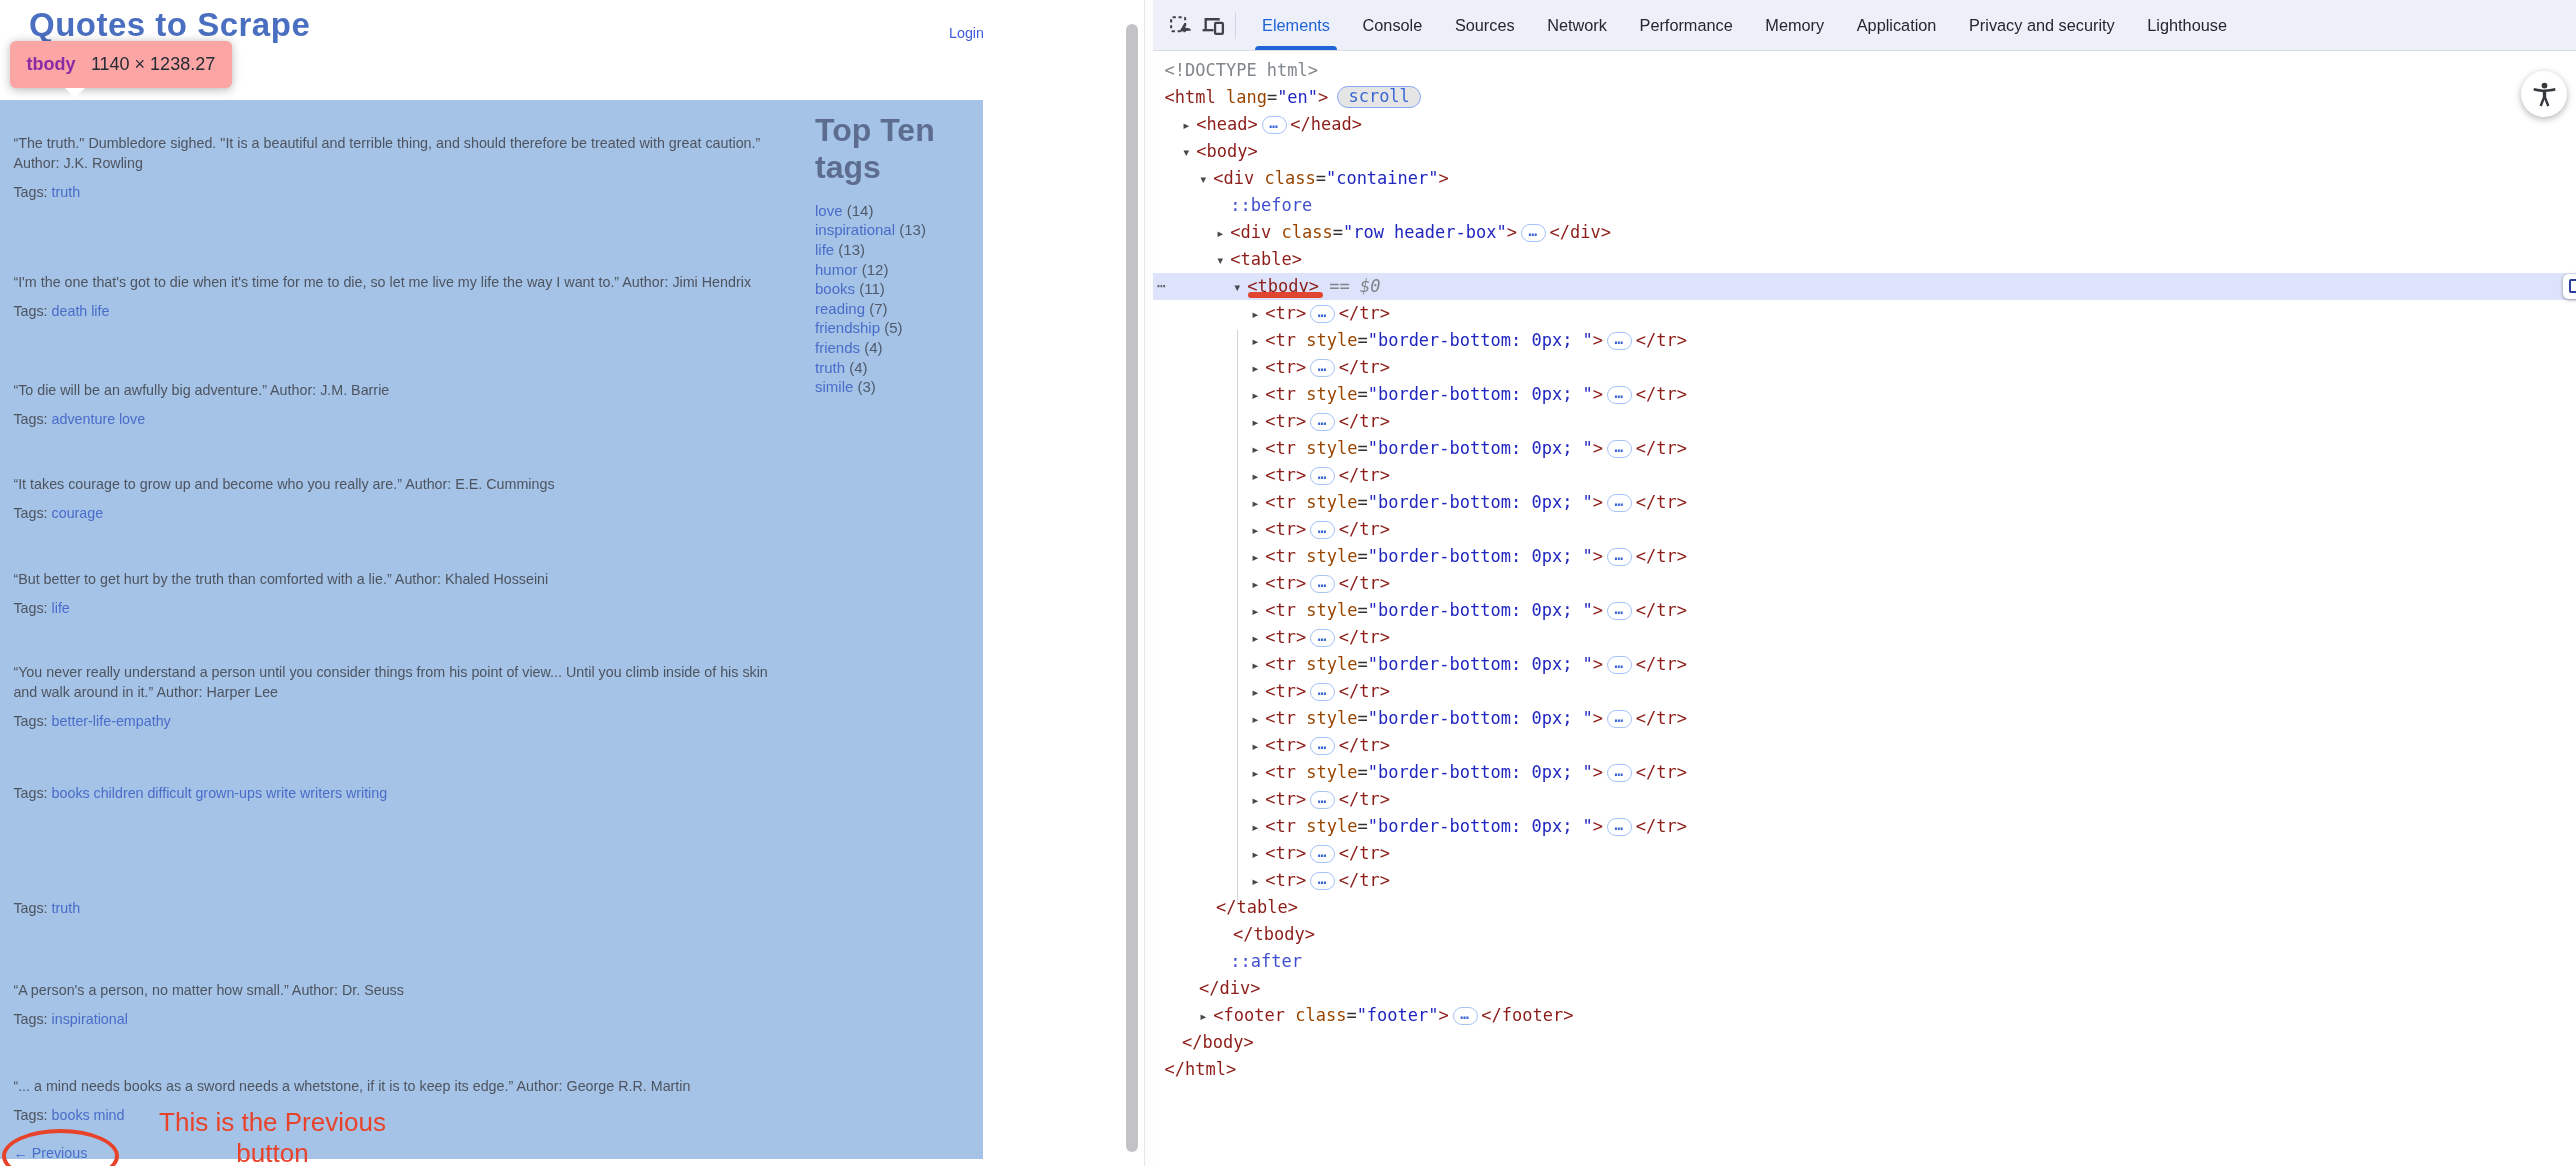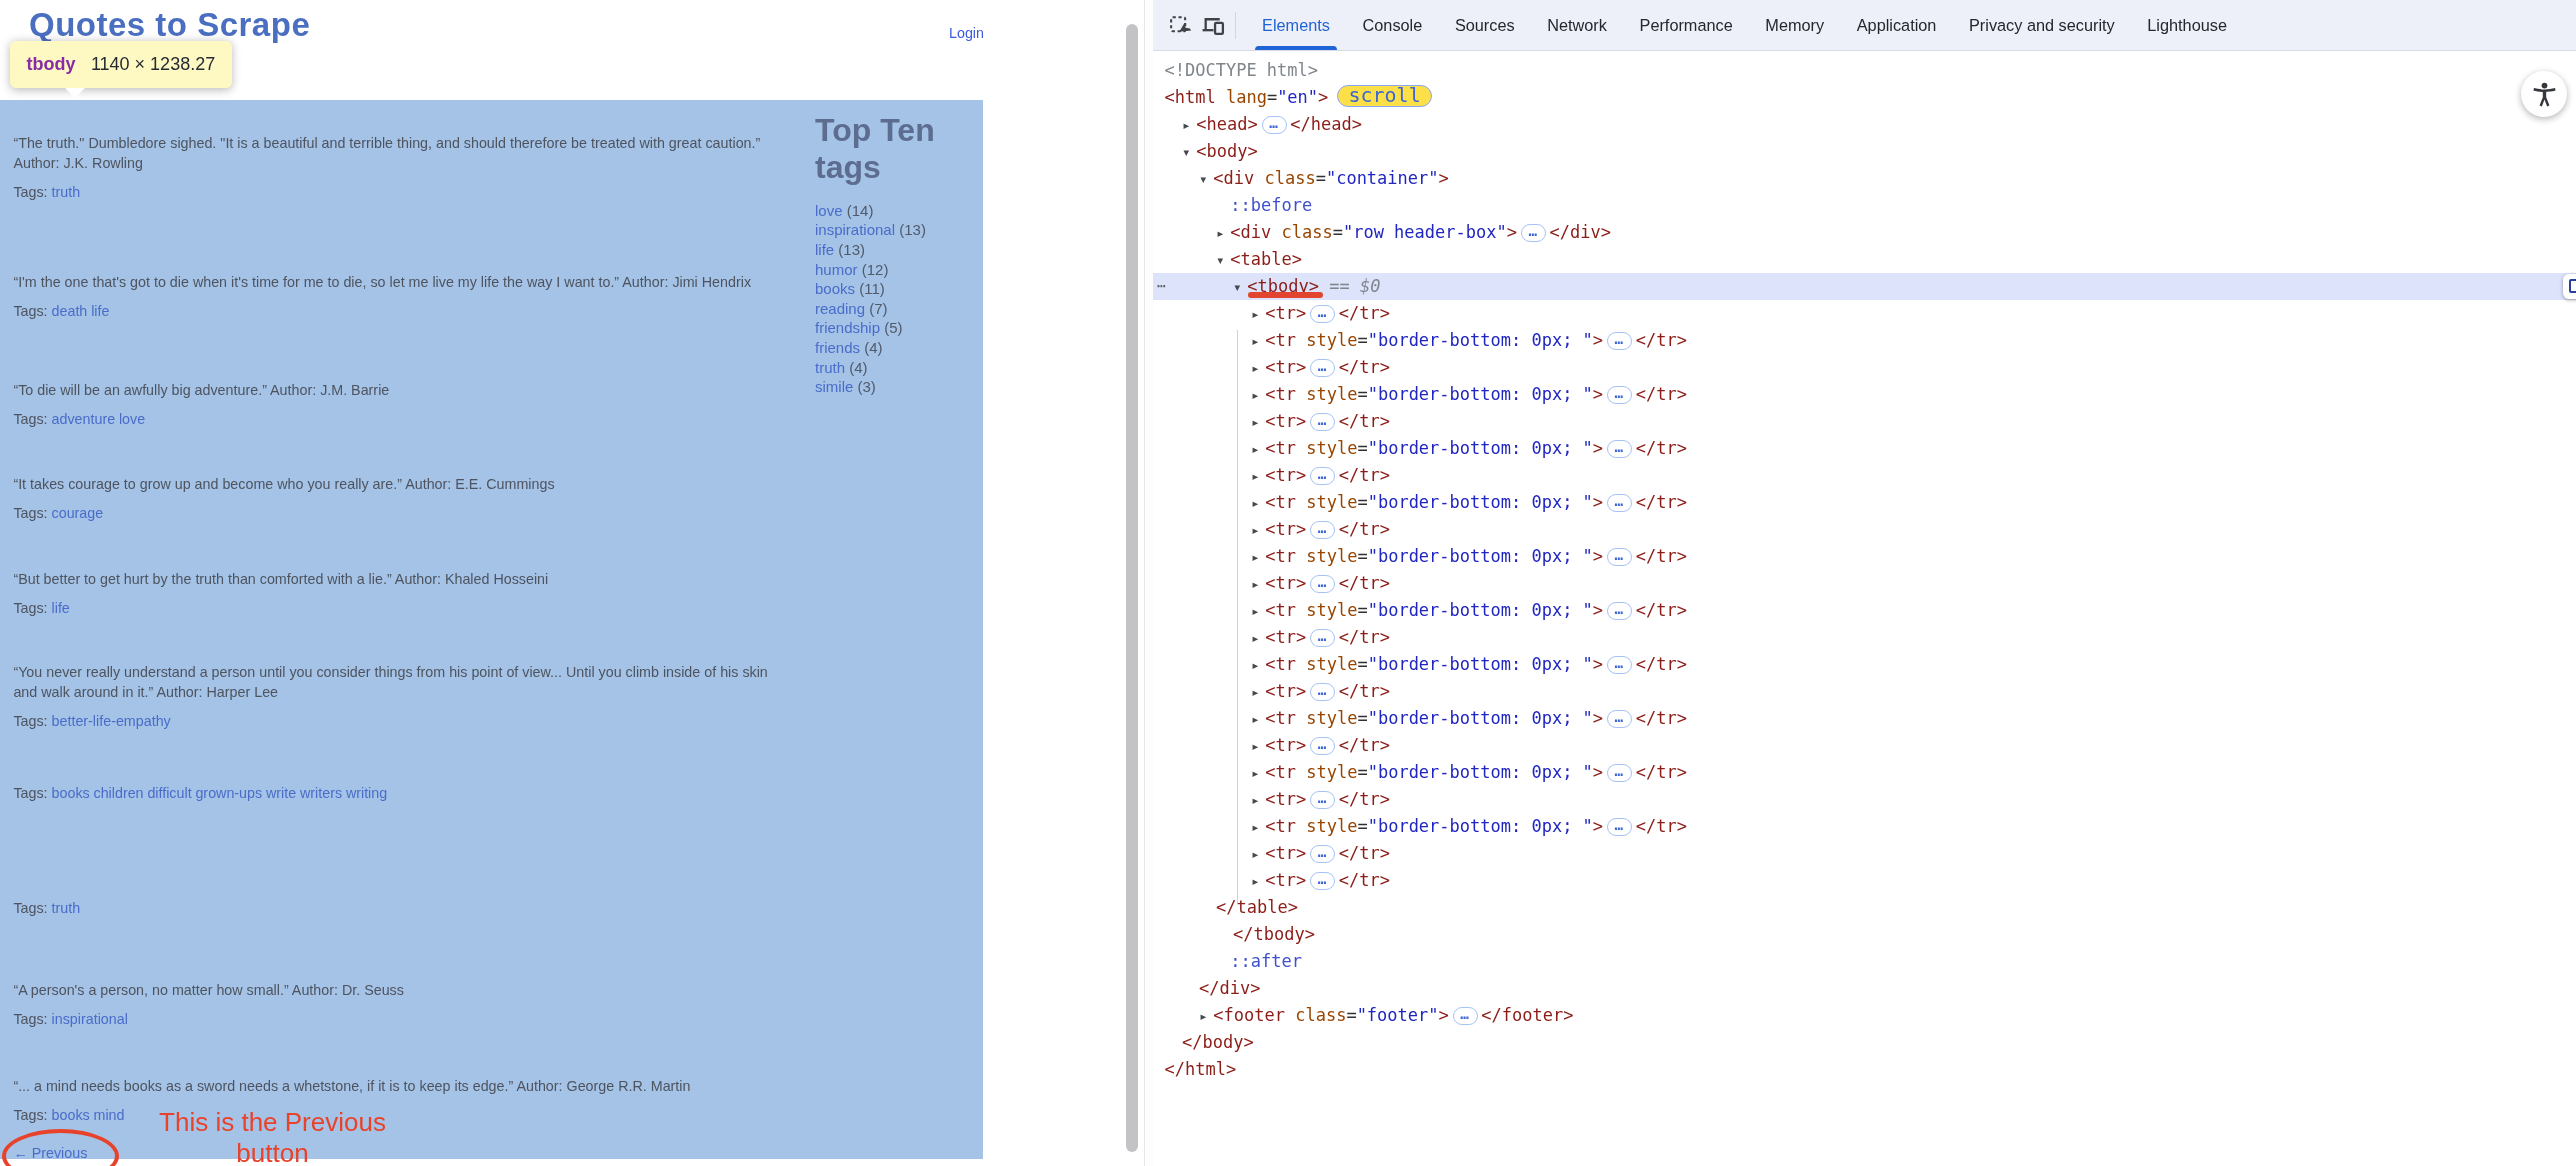--- a/index.html
+++ b/index.html
@@ -20,21 +20,21 @@
   .qtags{margin:8.6px 0 0 0;font-size:14.3px;line-height:20px;color:#4e545f;}
   .qtags a{color:#4a6cc9;text-decoration:none;margin-right:3.8px;}
   .sidebar{position:absolute;left:815px;top:11.5px;width:163px;}
   .tt-heading{margin:0 0 15.3px 0;font-size:32px;font-weight:bold;color:#5d6d90;}
   .tt-list{list-style:none;margin:0;padding:0;font-size:15px;line-height:19.6px;}
   .tt-list a{color:#4a6cc9;text-decoration:none;}
   .tt-list .cnt{color:#505a6b;}
   .prev-link{position:absolute;left:13.4px;top:1045px;font-size:14.3px;color:#4a6cc9;text-decoration:none;}
 
   
-  .tooltip{position:absolute;left:9.6px;top:41px;height:47px;background:#fef9c3;border-radius:5.7px;
+  .tooltip{position:absolute;left:9.6px;top:41px;height:47px;background:#fca5a5;border-radius:5.7px;
            box-shadow:0 1.9px 9.6px rgba(0,0,0,.28);display:flex;align-items:center;gap:15.3px;
            padding:0 17px;z-index:3;white-space:nowrap;}
   .tooltip .el{color:#8a2ba6;font-weight:bold;font-size:18px;}
   .tooltip .dims{color:#252b33;font-size:18px;font-weight:500;}
   .tooltip .caret{position:absolute;left:55px;bottom:-9.6px;width:0;height:0;
                   border-left:10.5px solid transparent;border-right:10.5px solid transparent;
                   border-top:10.5px solid #fff;}
 
   
   .red-ellipse{position:absolute;left:1.9px;top:1129px;width:109px;height:46px;
@@ -69,21 +69,21 @@
   .tok-attr{color:#994500;}
   .tok-punct{color:#303134;}
   .tok-value{color:#2026c0;}
   .tok-pseudo{color:#4150cf;}
   .tok-gray{color:#80868b;}
   .tok-dollar{color:#80868b;font-style:italic;}
   .pill{display:inline-block;vertical-align:1.9px;margin:0 3.8px;padding:0 6.7px;height:16.3px;line-height:12.4px;
         border:1.4px solid #a6c2f7;border-radius:9.6px;color:#3b66d6;background:#fff;
         font-size:14.3px;font-weight:bold;letter-spacing:1px;}
   .badge{display:inline-block;vertical-align:1px;margin-left:8.6px;padding:0 10.5px;height:20px;line-height:19px;
-         border:1.4px solid #88a8f2;border-radius:11.5px;color:#3b66d6;background:#fde047;font-size:20px;}
+         border:1.4px solid #88a8f2;border-radius:11.5px;color:#3b66d6;background:#e5e5e5;font-size:17px;}
   .ured{position:relative;}
   .ured::after{content:"";position:absolute;left:1px;right:-3.8px;bottom:-1.9px;height:5.7px;
                background:#e2452f;border-radius:2.9px;}
   .gutter-dots{position:absolute;left:3.8px;top:0;color:#5f6368;letter-spacing:1px;font-size:15.3px;}
   .row-action-btn{position:absolute;right:-12.4px;top:1px;width:25px;height:25px;background:#fff;
                   border-radius:5.7px;box-shadow:0 1px 3.8px rgba(0,0,0,.35);}
   .row-action-btn .sq{position:absolute;left:5.7px;top:5.7px;width:9.6px;height:9.6px;
                       border:2.4px solid #2c3e9e;border-radius:1.9px;}
   .indent-guide{position:absolute;left:1245px;width:1px;background:#cfd3dc;z-index:0;}
 

